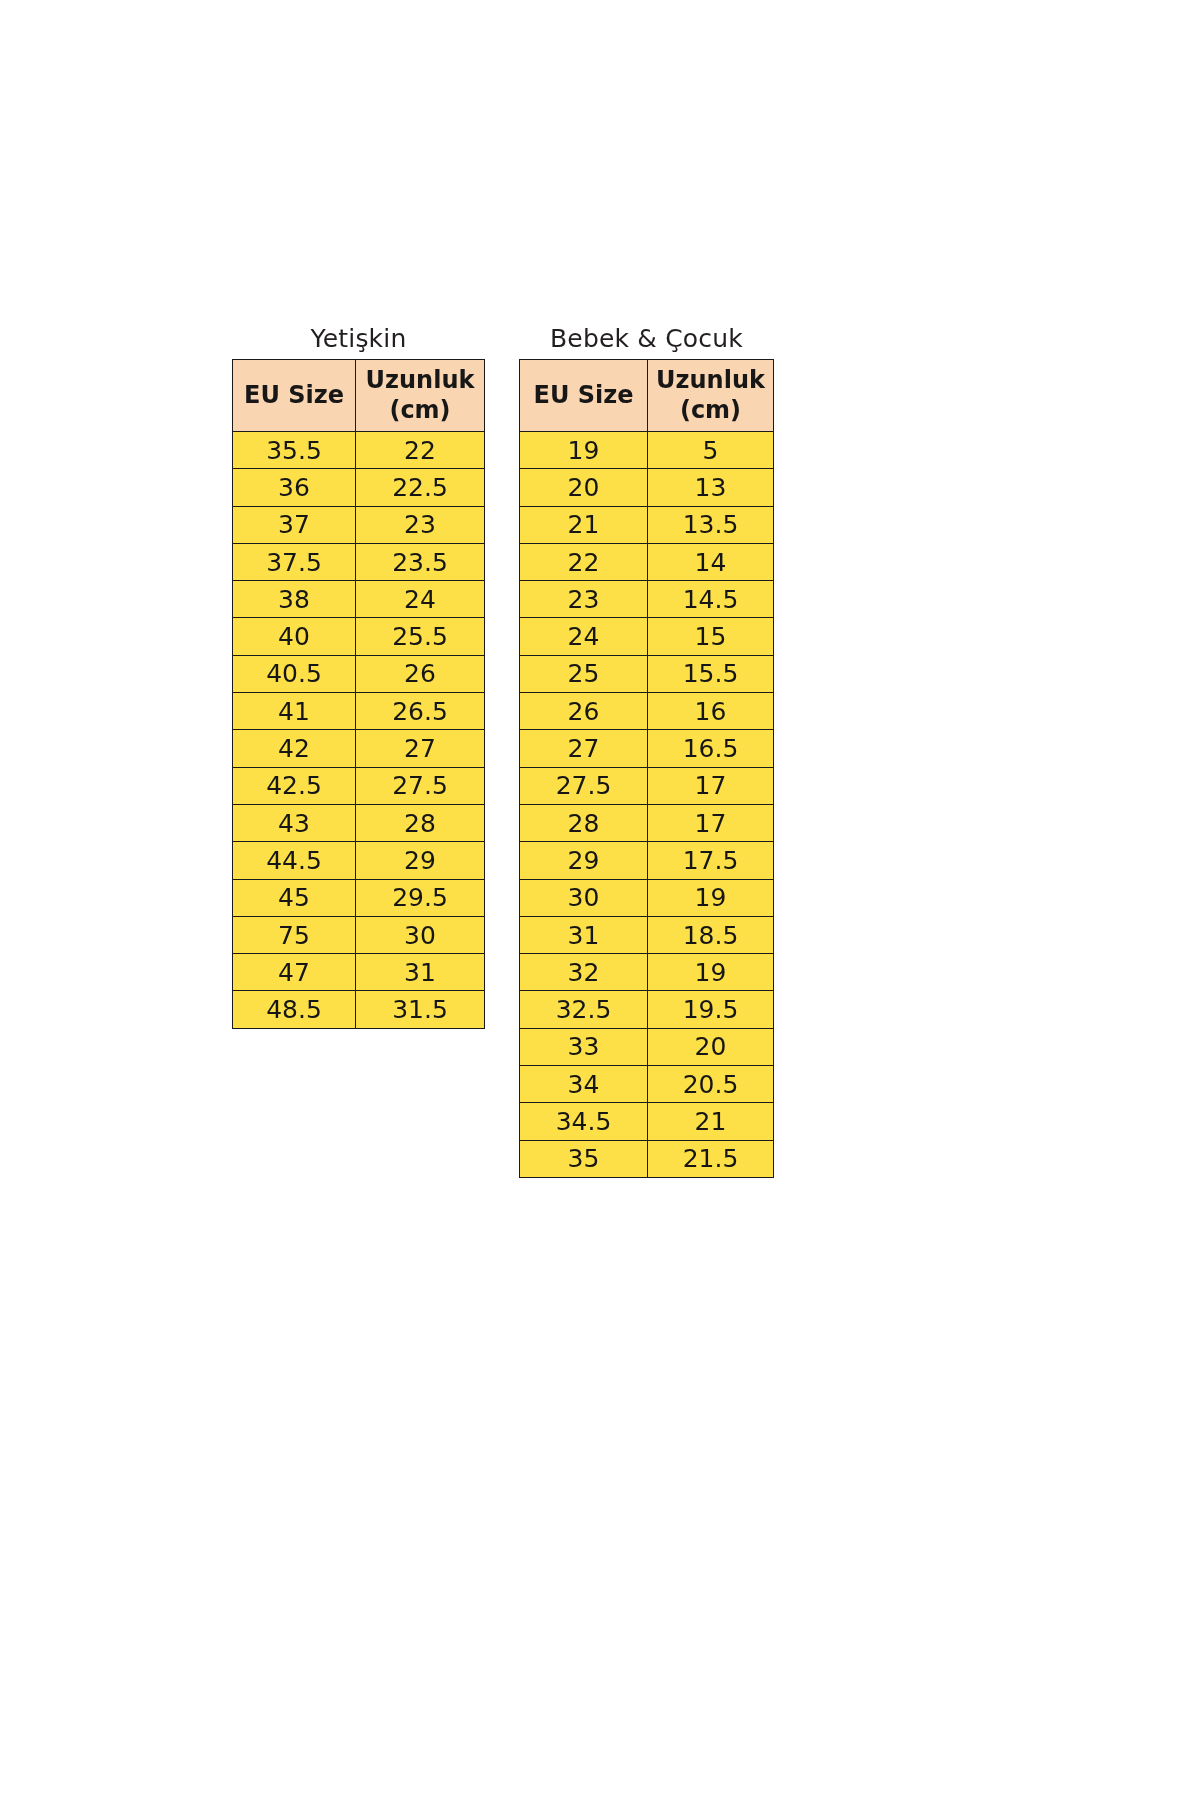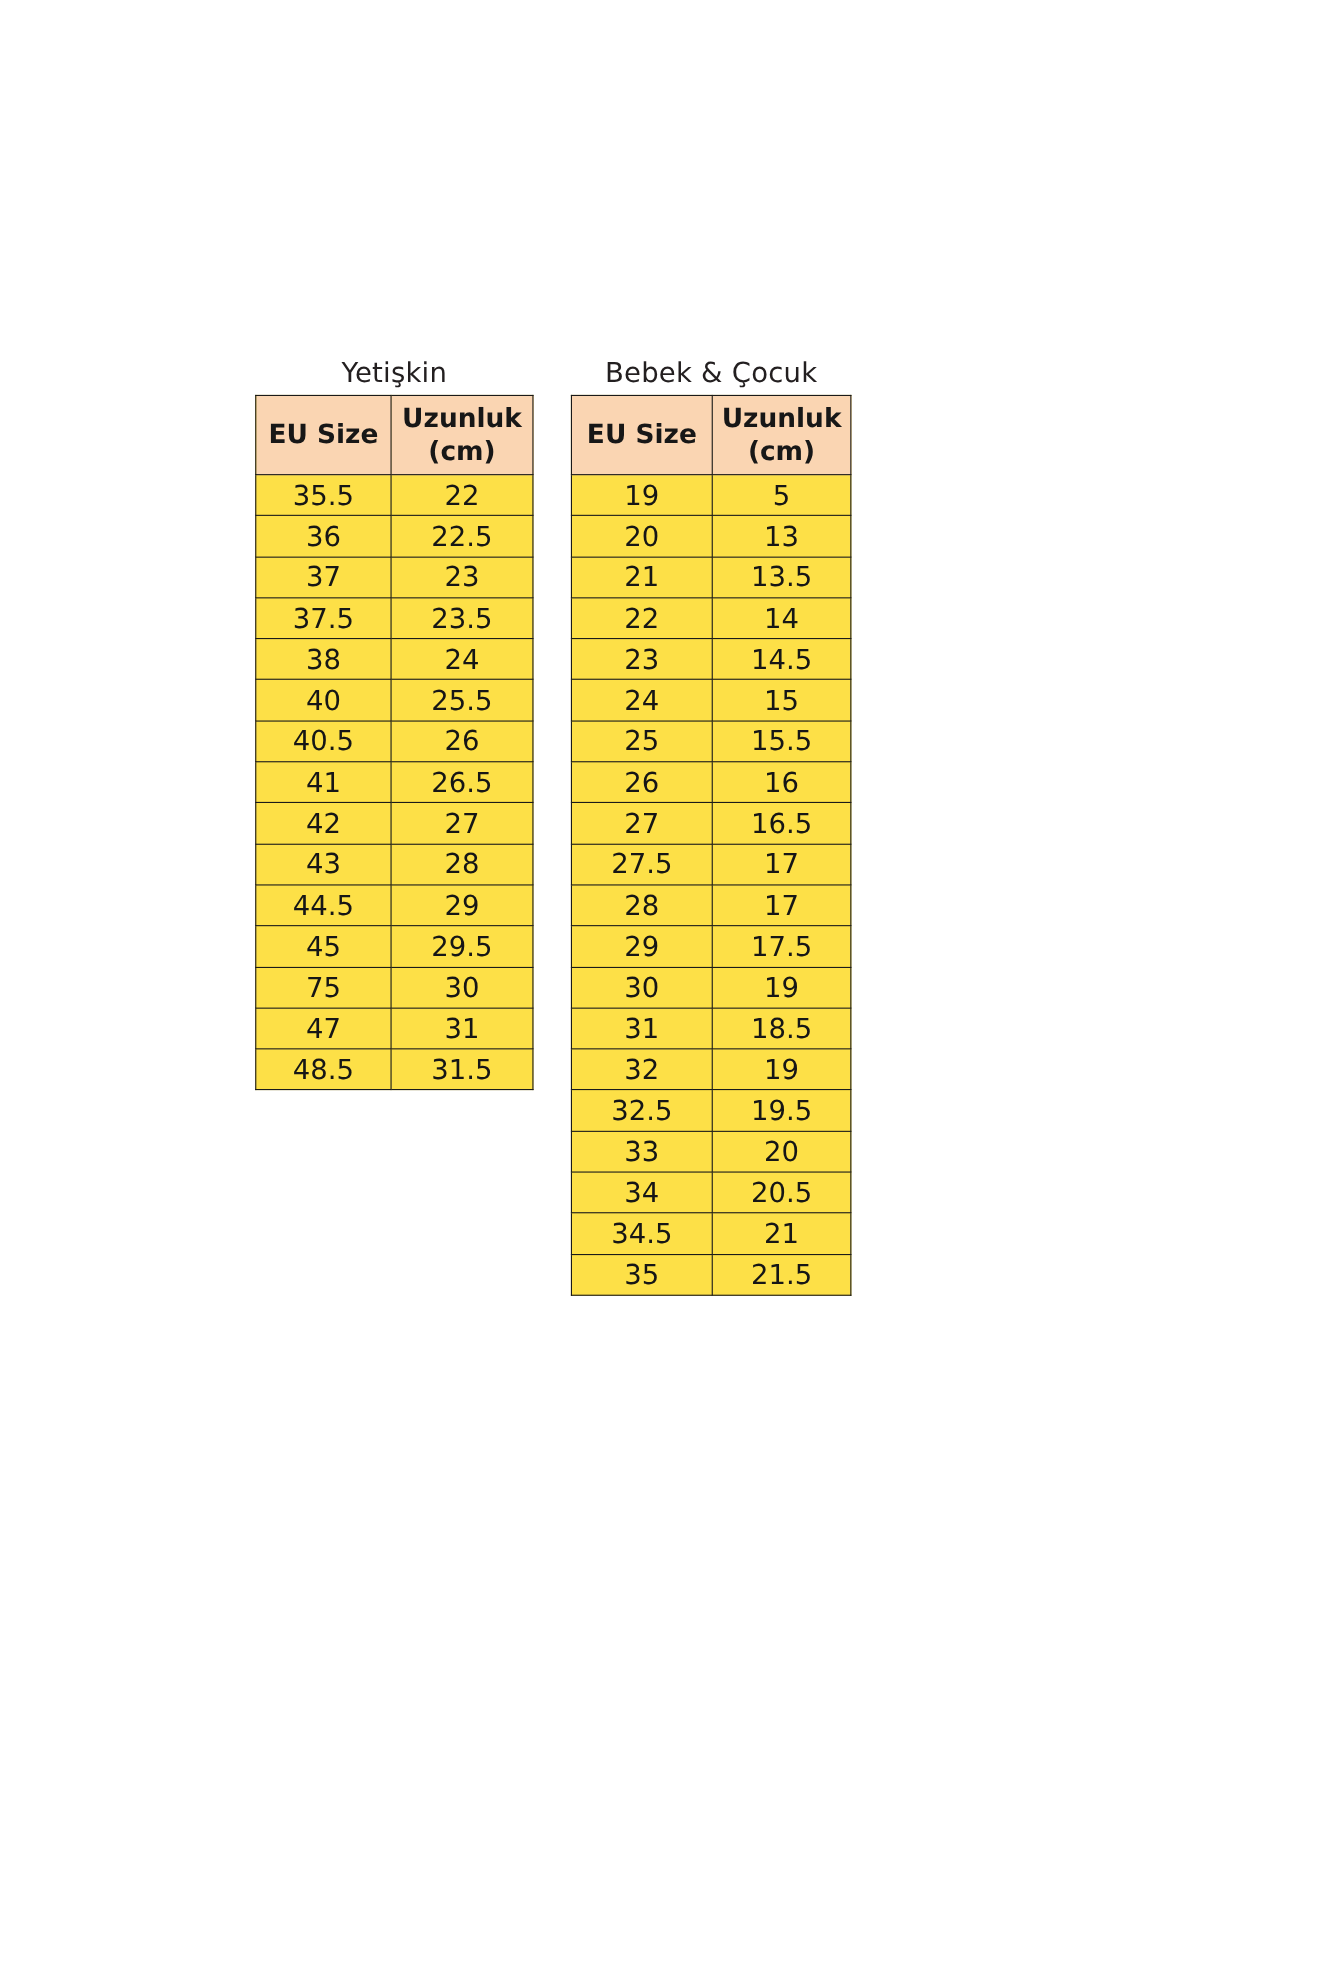--- a/index.html
+++ b/index.html
@@ -156,20 +156,24 @@
             </tr>
             <tr>
               <td>41</td>
               <td>26.5</td>
             </tr>
             <tr>
               <td>42</td>
               <td>27</td>
             </tr>
             <tr>
+              <td>42.5</td>
+              <td>27.5</td>
+            </tr>
+            <tr>
               <td>43</td>
               <td>28</td>
             </tr>
             <tr>
               <td>44.5</td>
               <td>29</td>
             </tr>
             <tr>
               <td>45</td>
               <td>29.5</td>

